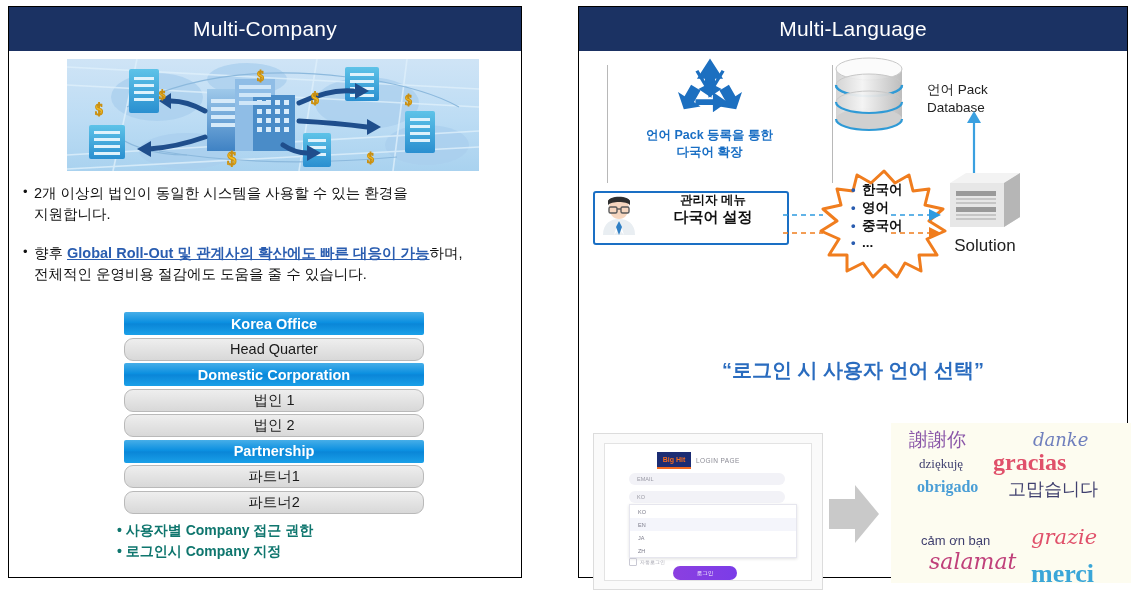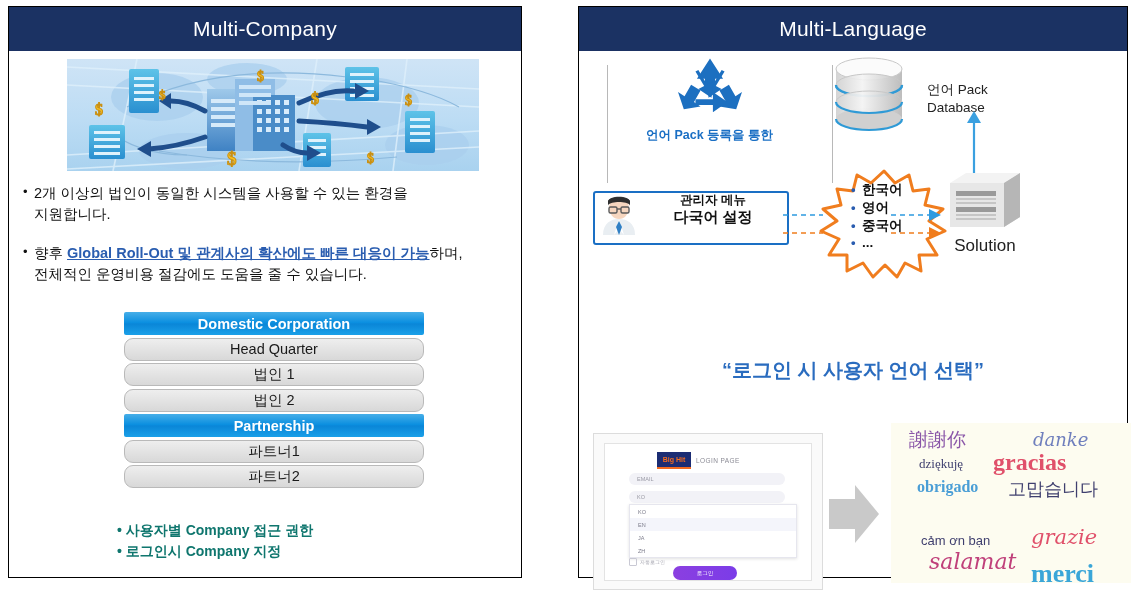--- a/index.html
+++ b/index.html
@@ -263,24 +263,27 @@
       <span class="bullet-dot">•</span>
       <span class="bullet-text">
         <span>향후 </span><span class="link-underline">Global Roll-Out 및 관계사의 확산에도 빠른 대응이 가능</span><span>하며,</span><br>
         <span>전체적인 운영비용 절감에도 도움을 줄 수 있습니다.</span>
       </span>
     </div>
   </div>
 
   <div id="org-list">
     <div class="org-row blue">
-        <span>Domestic Corporation</span>
+        <span>Korea Office</span>
       </div>
     <div class="org-row gray">
         <span>Head Quarter</span>
+      </div>
+    <div class="org-row blue">
+        <span>Domestic Corporation</span>
       </div>
     <div class="org-row gray">
         <span>법인 1</span>
       </div>
     <div class="org-row gray">
         <span>법인 2</span>
       </div>
     <div class="org-row blue">
         <span>Partnership</span>
       </div>
@@ -315,20 +318,21 @@
           <path d="M50 2 L68 30 L57 30 L57 40 L43 40 L43 30 L32 30 Z"></path>
           <path d="M14 72 L6 48 L15 54 L24 38 L37 46 L28 62 L37 68 Z"></path>
           <path d="M86 72 L94 48 L85 54 L76 38 L63 46 L72 62 L63 68 Z"></path>
           <path d="M30 58 L54 58 L54 48 L74 62 L54 76 L54 66 L30 66 Z"></path>
           <path d="M70 20 L58 40 L66 44 L48 56 L46 34 L54 38 L66 18 Z"></path>
           <path d="M30 20 L42 40 L34 44 L52 56 L54 34 L46 38 L34 18 Z"></path>
         </g>
       </svg>
       <div id="recycle-caption">
         <div>언어 Pack 등록을 통한</div>
+        <div>다국어 확장</div>
       </div>
     </div>
 
     <div class="rp" id="db-wrap">
       <svg width="74" height="78" viewBox="0 0 74 78" xmlns="http://www.w3.org/2000/svg" aria-hidden="true">
         <defs>
           <linearGradient id="dbg" x1="0" y1="0" x2="1" y2="0">
             <stop offset="0%" stop-color="#d4d4d4"></stop>
               <stop offset="40%" stop-color="#f4f4f4"></stop>
               <stop offset="100%" stop-color="#bdbdbd"></stop>

